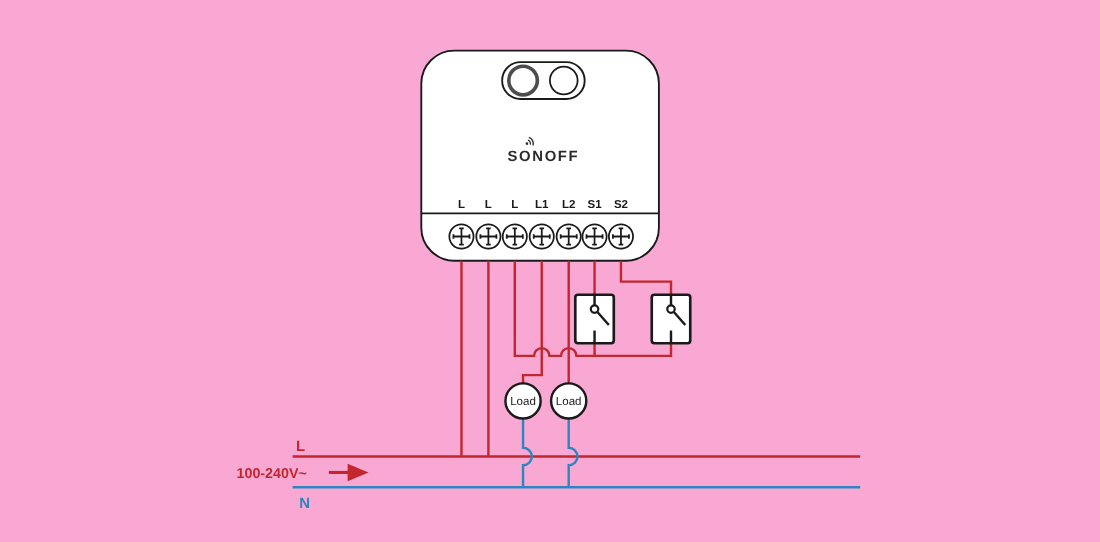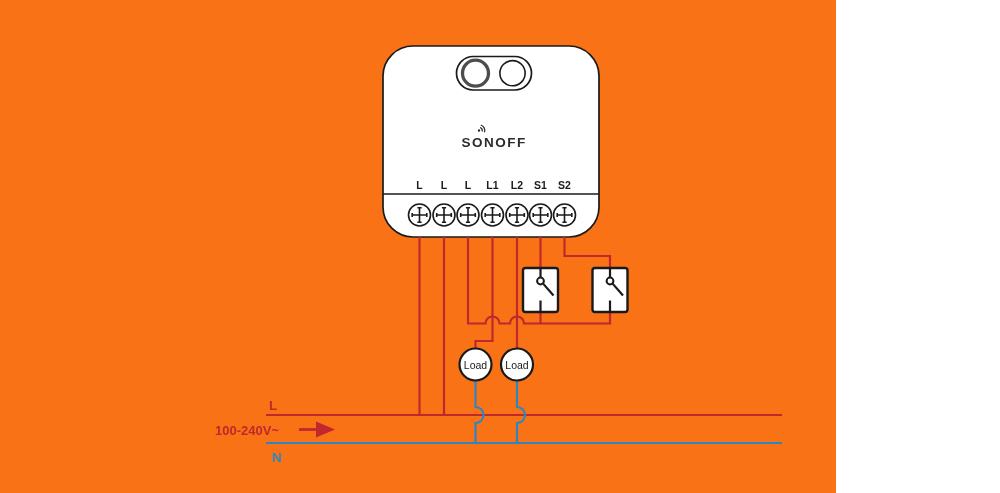--- a/index.html
+++ b/index.html
@@ -1,16 +1,16 @@
 <!DOCTYPE html>
 <html><head>
 <meta charset="utf-8">
 <style>
   html,body{margin:0;padding:0;background:#ffffff;}
-  .stage{position:relative;width:836px;height:493px;background:#f97316;overflow:hidden;
+  .stage{position:relative;width:1000px;height:493px;background:#f9a8d4;overflow:hidden;
          font-family:"Liberation Sans", sans-serif;}
   svg text{font-family:"Liberation Sans", sans-serif;}
   .outline{stroke:#1a1a1a;fill:none;}
   .outline-fill{stroke:#1a1a1a;fill:#ffffff;}
   .live{stroke:#c1272d;fill:none;stroke-width:2.2;}
   .neutral{stroke:#2e86c0;fill:none;stroke-width:2.2;}
   .term-label{font-size:10.5px;font-weight:bold;fill:#1a1a1a;text-anchor:middle;}
   .load-label{font-size:10.5px;fill:#1a1a1a;text-anchor:middle;}
   .logo-text{font-size:13.5px;font-weight:bold;letter-spacing:1.5px;fill:#2b2b2b;text-anchor:middle;}
   .live-label{font-size:13.5px;font-weight:bold;fill:#c1272d;}

